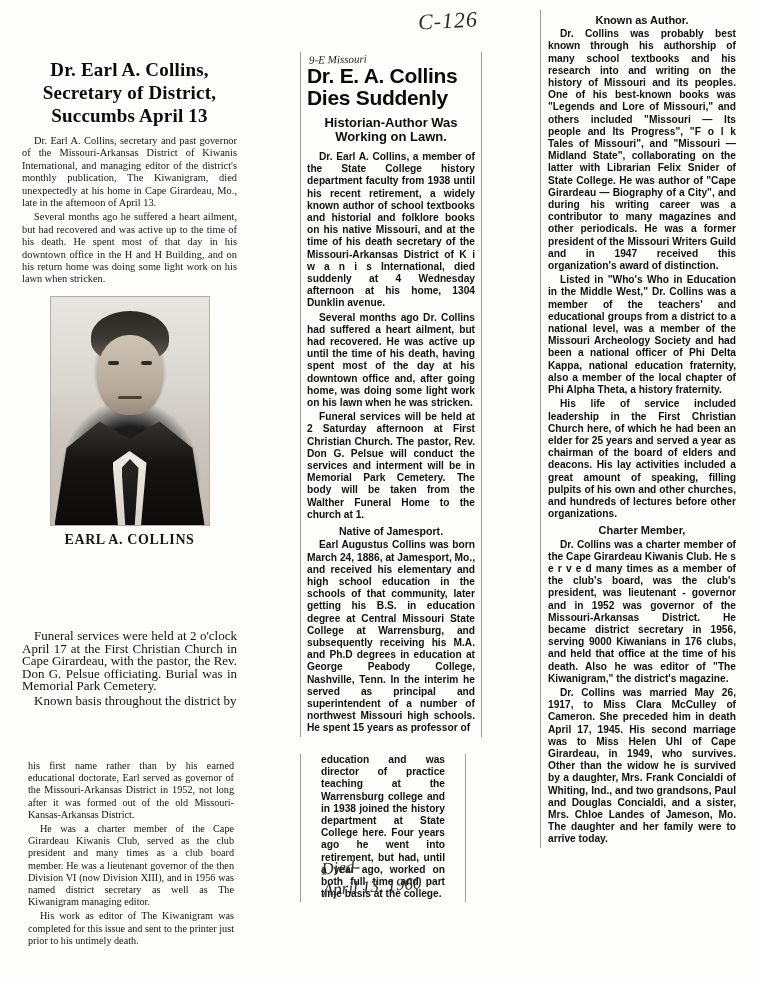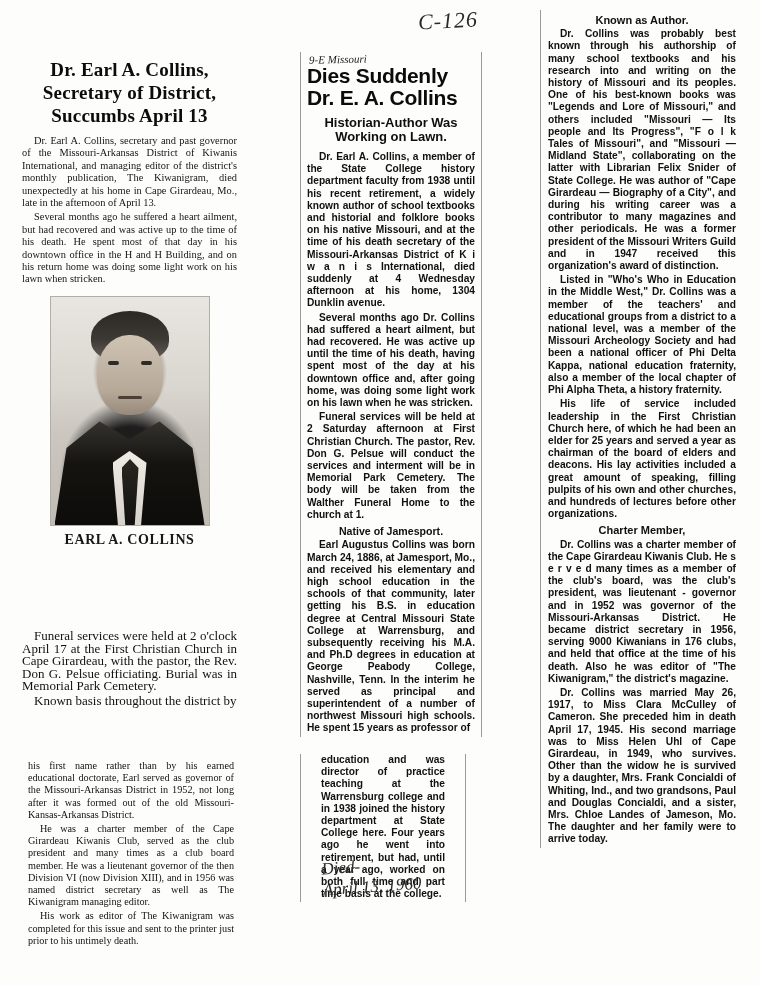--- a/index.html
+++ b/index.html
@@ -318,22 +318,22 @@
   </div>
 
   <div class="clip col-text" id="left-body3">
     <p class="para">his first name rather than by his earned educational doctorate, Earl served as governor of the Missouri-Arkansas District in 1952, not long after it was formed out of the old Missouri-Kansas-Arkansas District.</p>
     <p class="para indent">He was a charter member of the Cape Girardeau Kiwanis Club, served as the club president and many times as a club board member. He was a lieutenant governor of the then Division VI (now Division XIII), and in 1956 was named district secretary as well as The Kiwanigram managing editor.</p>
     <p class="para indent">His work as editor of The Kiwanigram was completed for this issue and sent to the printer just prior to his untimely death.</p>
   </div>
 
   <div class="clip" id="mid-clip">
     <div class="mid-kicker">9-E Missouri</div>
+    <div class="mid-headline">Dr. E. A. Collins</div>
     <div class="mid-headline">Dies Suddenly</div>
-    <div class="mid-headline">Dr. E. A. Collins</div>
     <div class="mid-sub">Historian-Author Was Working on Lawn.</div>
     <div id="mid-body">
       <p class="para indent">Dr. Earl A. Collins, a member of the State College history department faculty from 1938 until his recent retirement, a widely known author of school textbooks and historial and folklore books on his native Missouri, and at the time of his death secretary of the Missouri-Arkansas District of K i w a n i s International, died suddenly at 4 Wednesday afternoon at his home, 1304 Dunklin avenue.</p>
       <p class="para indent">Several months ago Dr. Collins had suffered a heart ailment, but had recovered. He was active up until the time of his death, having spent most of the day at his downtown office and, after going home, was doing some light work on his lawn when he was stricken.</p>
       <p class="para indent">Funeral services will be held at 2 Saturday afternoon at First Christian Church. The pastor, Rev. Don G. Pelsue will conduct the services and interment will be in Memorial Park Cemetery. The body will be taken from the Walther Funeral Home to the church at 1.</p>
       <div class="subhead">Native of Jamesport.</div>
       <p class="para indent">Earl Augustus Collins was born March 24, 1886, at Jamesport, Mo., and received his elementary and high school education in the schools of that community, later getting his B.S. in education degree at Central Missouri State College at Warrensburg, and subsequently receiving his M.A. and Ph.D degrees in education at George Peabody College, Nashville, Tenn. In the interim he served as principal and superintendent of a number of northwest Missouri high schools. He spent 15 years as professor of</p>
     </div>
   </div>
 

